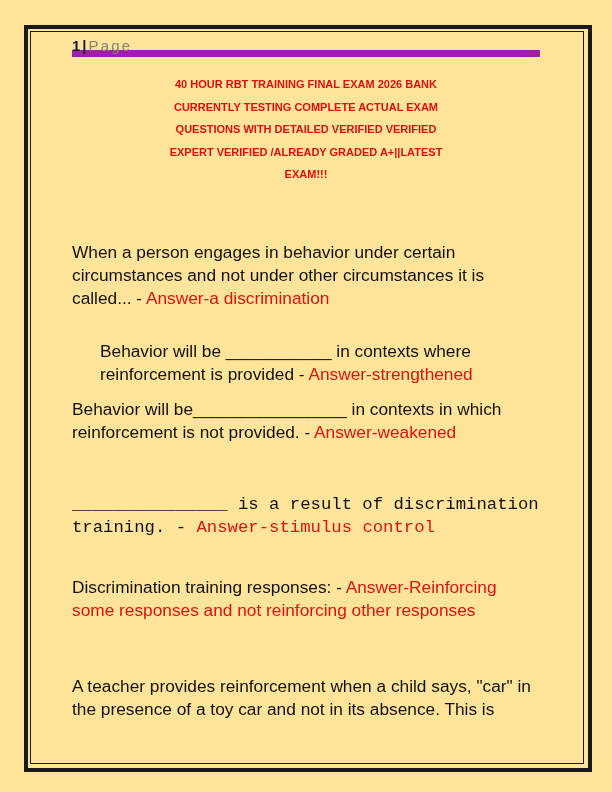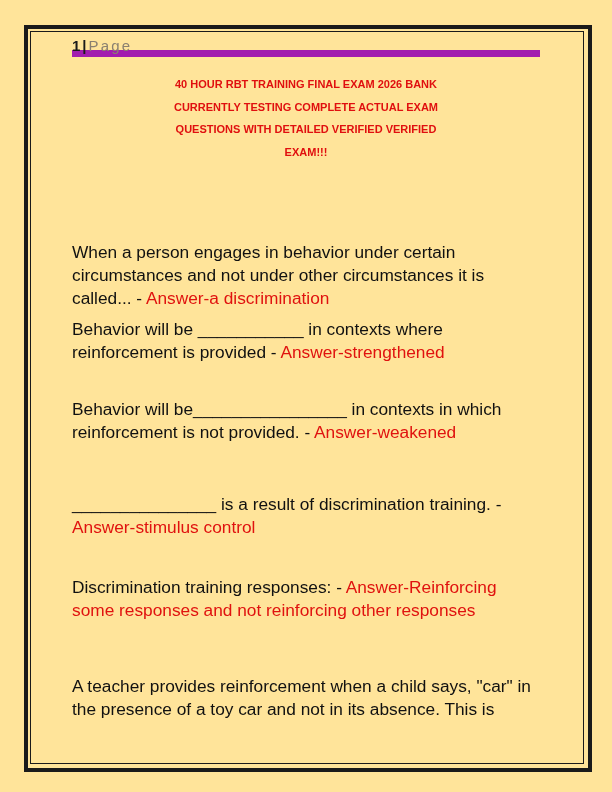--- a/index.html
+++ b/index.html
@@ -86,36 +86,37 @@
 <div class="page-border-inner"></div>
 
 <div class="page-header">
   <span class="num">1</span><span class="sep">|</span><span class="pg">Page</span>
 </div>
 
 <div class="title">
   <div>40 HOUR RBT TRAINING FINAL EXAM 2026 BANK</div>
   <div>CURRENTLY TESTING COMPLETE ACTUAL EXAM</div>
   <div>QUESTIONS WITH DETAILED VERIFIED VERIFIED</div>
+  <div>EXPERT VERIFIED /ALREADY GRADED A+||LATEST</div>
   <div>EXAM!!!</div>
 </div>
 
 <div class="qa" style="top:221px;margin-top:20px;">
   <span>When a person engages in behavior under certain circumstances and not under other circumstances it is called... - </span><span class="ans">Answer-a discrimination</span>
 </div>
 
-<div class="qa" style="top:318px;">
+<div class="qa" style="top:340px;margin-left:28px;">
   <span>Behavior will be ___________ in contexts where reinforcement is provided - </span><span class="ans">Answer-strengthened</span>
 </div>
 
 <div class="qa" style="top:398px;">
   <span>Behavior will be________________ in contexts in which reinforcement is not provided. - </span><span class="ans">Answer-weakened</span>
 </div>
 
-<div class="qa" style="top:493px;">
+<div class="qa" style="top:493px;font-family:Liberation Mono, monospace;">
   <span>_______________ is a result of discrimination training. - </span><span class="ans">Answer-stimulus control</span>
 </div>
 
 <div class="qa" style="top:576px;">
   <span>Discrimination training responses: - </span><span class="ans">Answer-Reinforcing some responses and not reinforcing other responses</span>
 </div>
 
 <div class="qa" style="top:659px;margin-top:16px;">
   <span>A teacher provides reinforcement when a child says, "car" in the presence of a toy car and not in its absence. This is</span><span class="ans"></span>
 </div>

